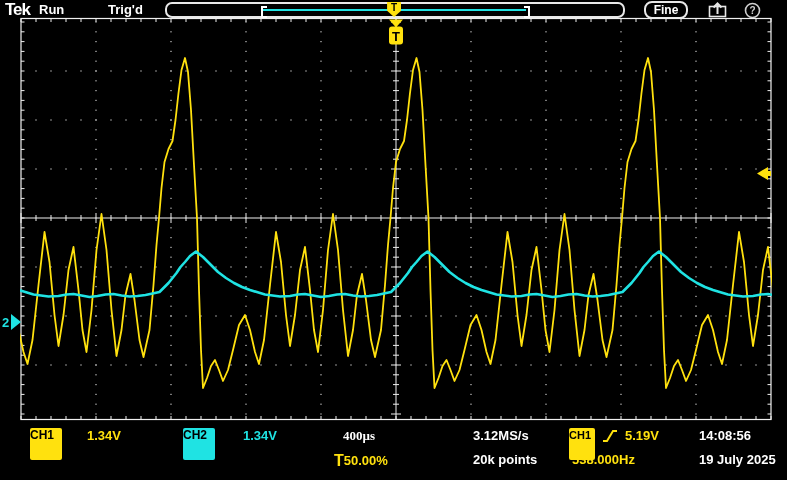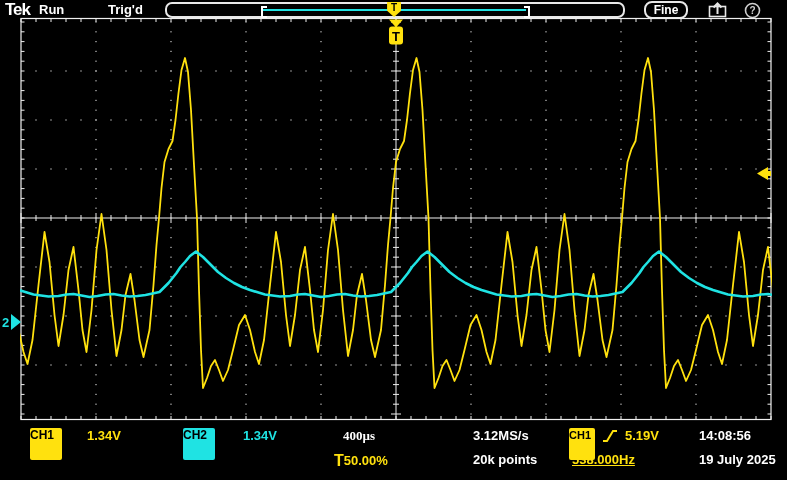--- a/index.html
+++ b/index.html
@@ -999,17 +999,17 @@
   <span class="abs txt yellow readout row2" style="left:334px;"><span class="bigT">T</span><span>50.00%</span></span>
 
   <span class="abs txt white readout row1" style="left:473px;">3.12MS/s</span>
   <span class="abs txt white readout row2" style="left:473px;">20k points</span>
 
   <div class="abs badge row1" style="left:569px;width:26px;background:#ffe10e;font-size:11px;">CH1</div>
   <svg class="abs row1" style="left:601px;" width="18" height="16">
     <polyline points="2,13 6,13 12,3 16,3" fill="none" stroke="#ffe10e" stroke-width="2"></polyline>
   </svg>
   <span class="abs txt yellow readout row1" style="left:625px;">5.19V</span>
-  <span class="abs txt yellow readout row2" style="left:572px;text-decoration:underline;">538.000Hz</span>
+  <span class="abs txt yellow readout row2" style="left:572px;">538.000Hz</span>
 
   <span class="abs txt white readout row1" style="left:699px;">14:08:56</span>
   <span class="abs txt white readout row2" style="left:699px;">19 July 2025</span>
 </div>
 
 </body></html>

